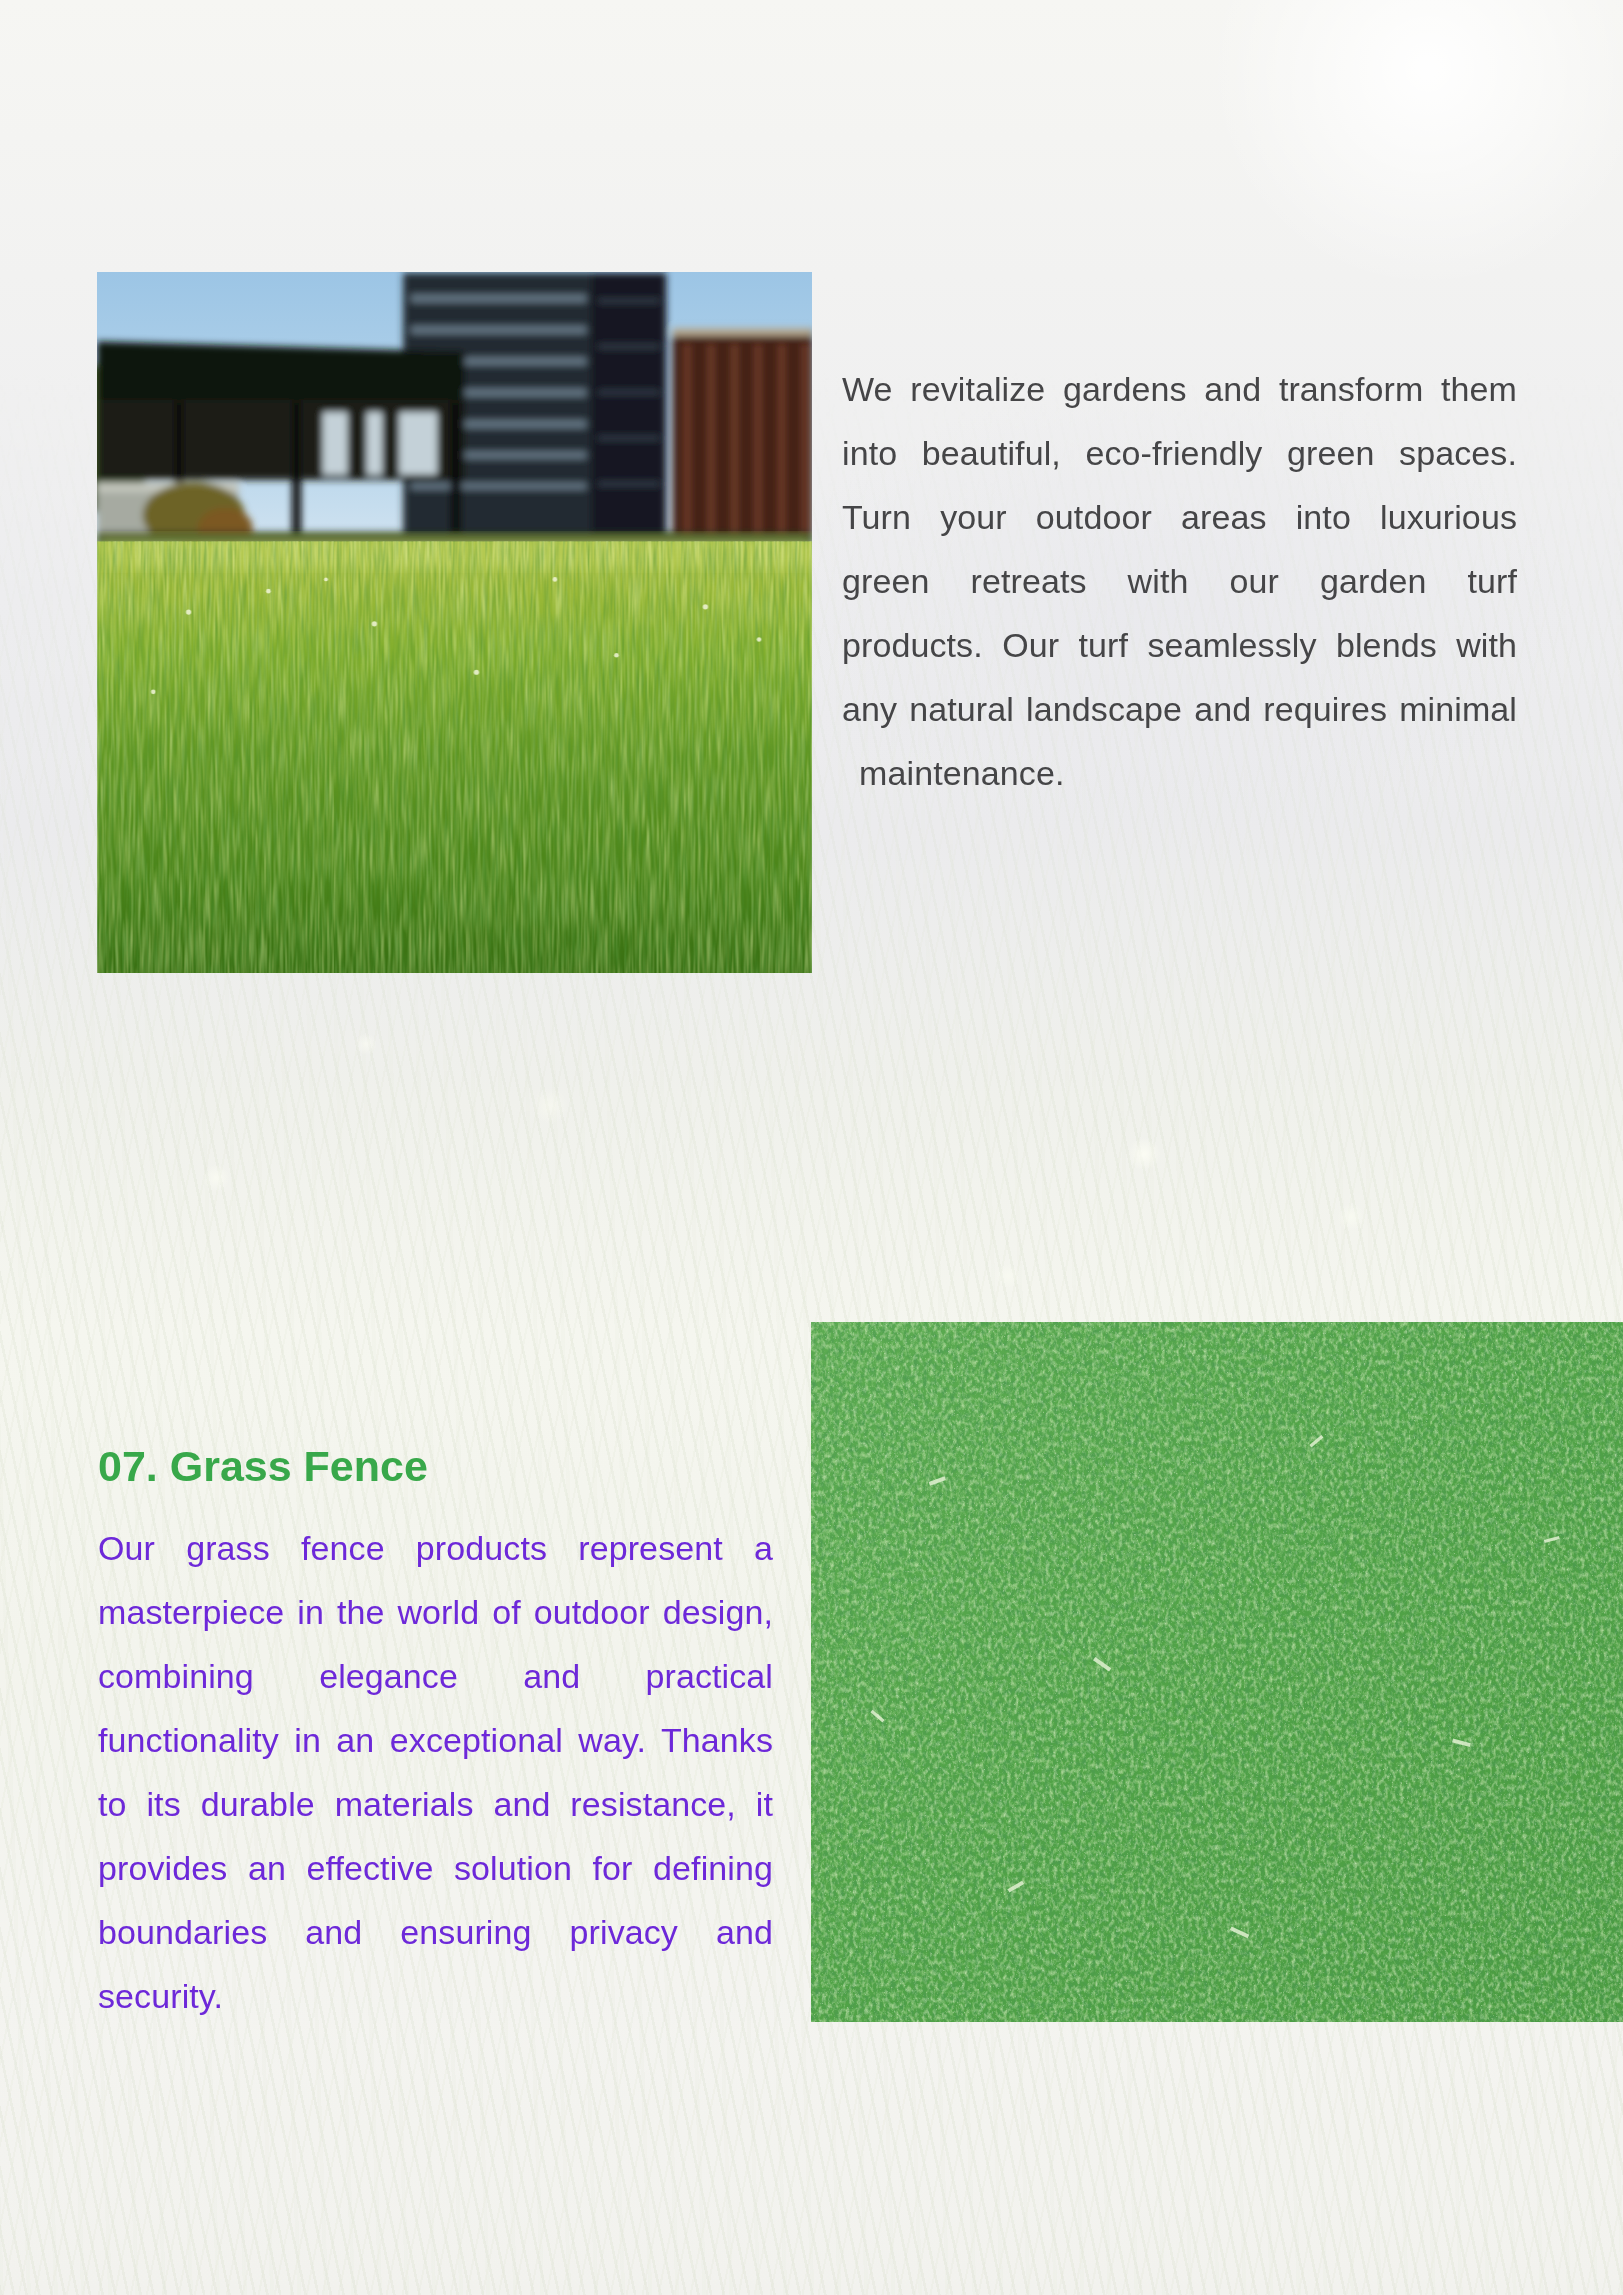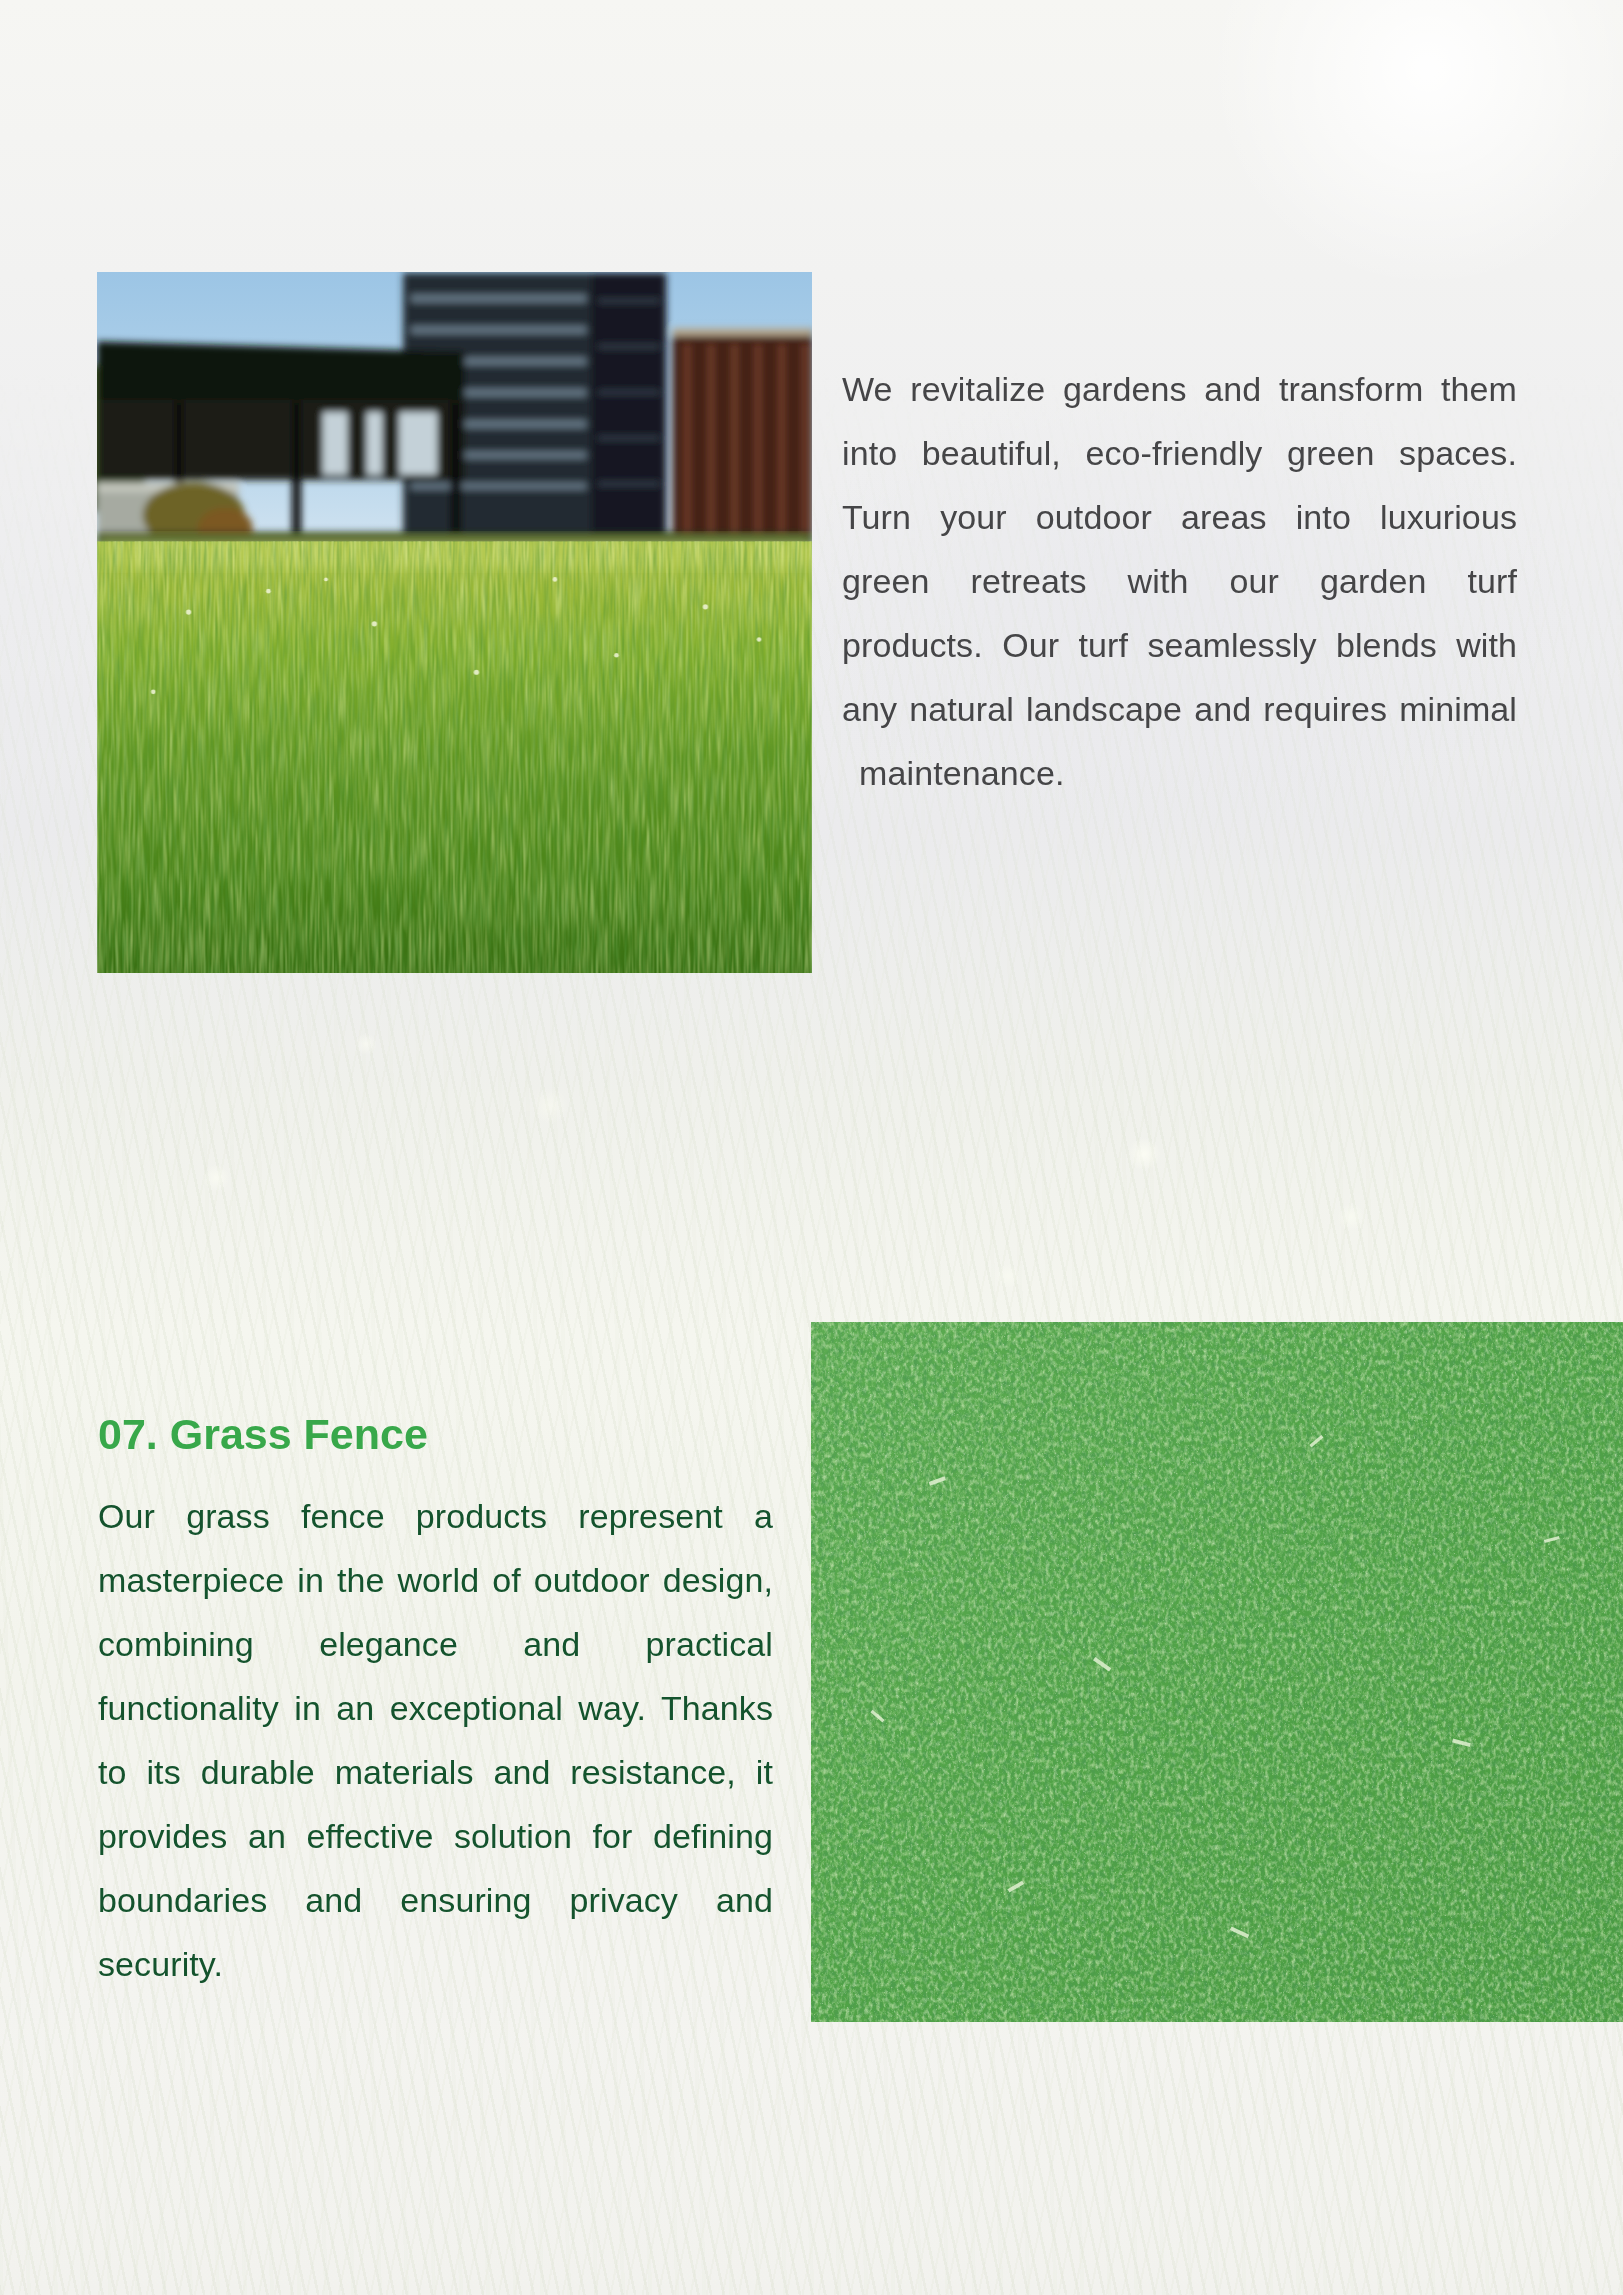--- a/index.html
+++ b/index.html
@@ -187,22 +187,22 @@
           <circle cx="350" cy="470" r="3"></circle>
       </g>
     </svg>
   </figure>
 
   <section class="text-col col-06">
     <p class="sec-body" style="color: rgb(69, 69, 71);">We revitalize gardens and transform them into beautiful, eco-friendly green spaces. Turn your outdoor areas into luxurious green retreats with our garden turf products. Our turf seamlessly blends with any natural landscape and requires minimal  maintenance.</p>
   </section>
 
   <section class="text-col col-07">
-    <h2 class="sec-heading" style="color: rgb(56, 168, 74);">07. Grass Fence</h2>
-    <p class="sec-body" style="color: #14532d;">Our grass fence products represent a masterpiece in the world of outdoor design, combining elegance and practical functionality in an exceptional way. Thanks to its durable materials and resistance, it provides an effective solution for defining boundaries and ensuring privacy and security.</p>
+    <h2 class="sec-heading" style="color: rgb(56, 168, 74); margin-top: 32px;">07. Grass Fence</h2>
+    <p class="sec-body" style="color: #6d28d9;">Our grass fence products represent a masterpiece in the world of outdoor design, combining elegance and practical functionality in an exceptional way. Thanks to its durable materials and resistance, it provides an effective solution for defining boundaries and ensuring privacy and security.</p>
   </section>
 
   <figure class="photo photo-fence">
     <svg viewBox="0 0 1241 1070" preserveAspectRatio="none">
       <defs>
         <linearGradient id="g2" x1="0" y1="0" x2="1" y2="1">
           <stop offset="0" stop-color="#5cab51"></stop>
           <stop offset="0.5" stop-color="#51a347"></stop>
           <stop offset="1" stop-color="#4b9c41"></stop>
         </linearGradient>

